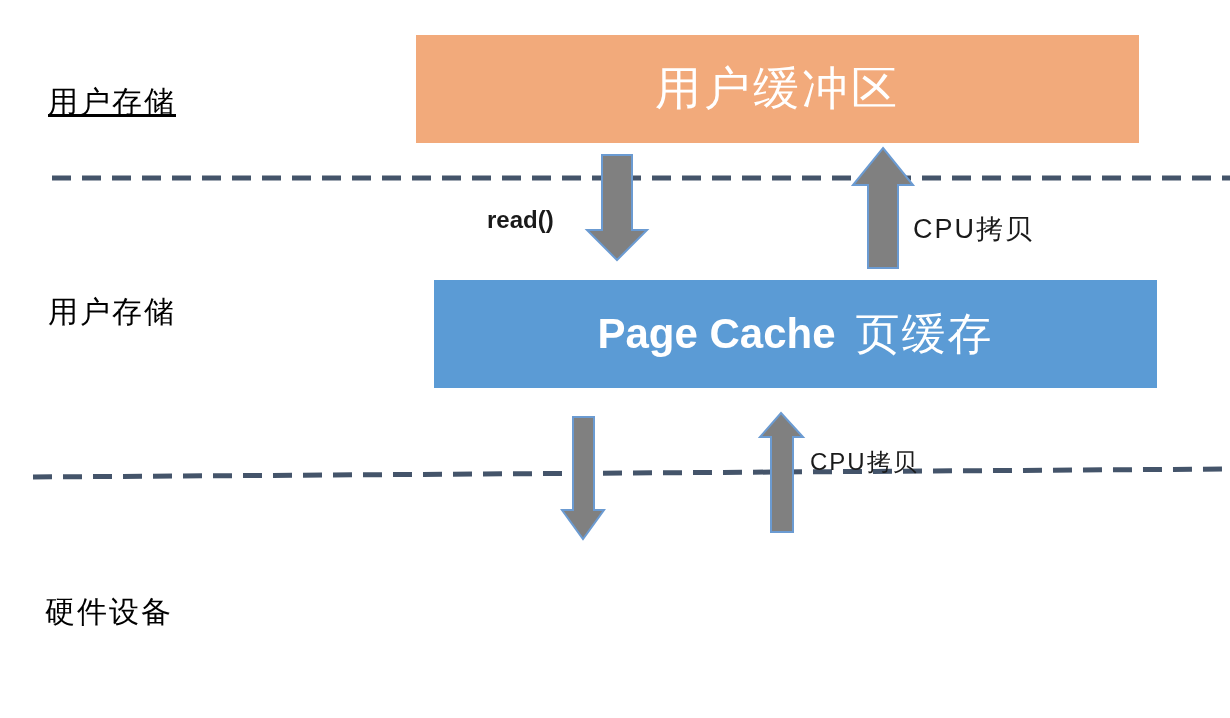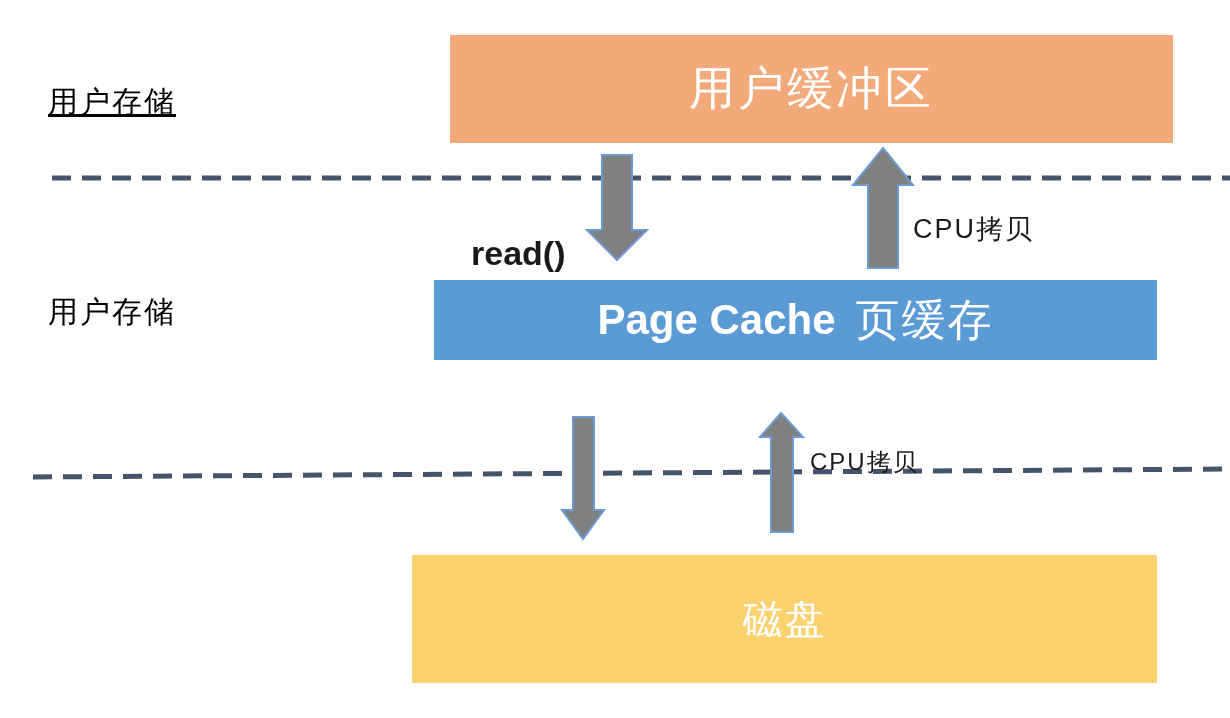--- a/index.html
+++ b/index.html
@@ -29,28 +29,28 @@
 
   .box {
     position: absolute;
     display: flex;
     align-items: center;
     justify-content: center;
     color: #ffffff;
     text-align: center;
   }
   .box-user-buffer {
-    left: 450px; top: 35px; width: 723px; height: 108px;
+    left: 416px; top: 35px; width: 723px; height: 108px;
     background: #F2AA7B;
     font-family: Liberation Mono, monospace;
     font-size: 46px;
     letter-spacing: 3px;
   }
   .box-page-cache {
-    left: 434px; top: 280px; width: 723px; height: 80px;
+    left: 434px; top: 280px; width: 723px; height: 108px;
     background: #5B9BD5;
   }
   .box-page-cache .en {
     font-family: "Liberation Sans", sans-serif;
     font-weight: bold;
     font-size: 42px;
   }
   .box-page-cache .zh {
     font-family: "DejaVu Serif", serif;
     font-weight: normal;
@@ -75,44 +75,42 @@
 
   .arrow-svg { position: absolute; overflow: visible; }
   .arrow-svg polygon { stroke: #6B9BD2; stroke-width: 2; stroke-linejoin: miter; }
 
   .arrow-label {
     position: absolute;
     color: #1a1a1a;
     white-space: nowrap;
     font-family: "Liberation Sans", sans-serif;
   }
-  .label-read     { left: 471px; top: 206px; font-size: 34px; font-weight: bold; margin-top: 28px; }
+  .label-read     { left: 487px; top: 206px; font-size: 24px; font-weight: bold; }
   .label-cpu-top  { left: 913px; top: 211px; font-size: 27px; letter-spacing: 2px; }
   .label-cpu-bot  { left: 810px; top: 446px; font-size: 24px; letter-spacing: 2px; }
 </style>
 </head>
 <body>
 
 <div class="canvas">
 
   <div class="row-label label-user">用户存储</div>
   <div class="row-label label-kernel">用户存储</div>
+  <div class="row-label label-hardware">硬件设备</div>
 
   <div class="box box-user-buffer">
     <span>用户缓冲区</span>
   </div>
 
   <div class="box box-page-cache">
     <span class="en">Page Cache</span>
     <span class="zh">页缓存</span>
   </div>
 
-  <div class="box box-disk">
-    <span>磁盘</span>
-  </div>
 
   <svg class="dash-svg" style="left:0; top:171px;" width="1230" height="14">
     <line x1="52" y1="7" x2="1230" y2="7"></line>
   </svg>
 
   <svg class="dash-svg" style="left:0; top:455px;" width="1230" height="30">
     <line x1="33" y1="22" x2="1230" y2="14"></line>
   </svg>
 
   <svg class="arrow-svg" style="left:587px; top:155px;" width="60" height="105">

